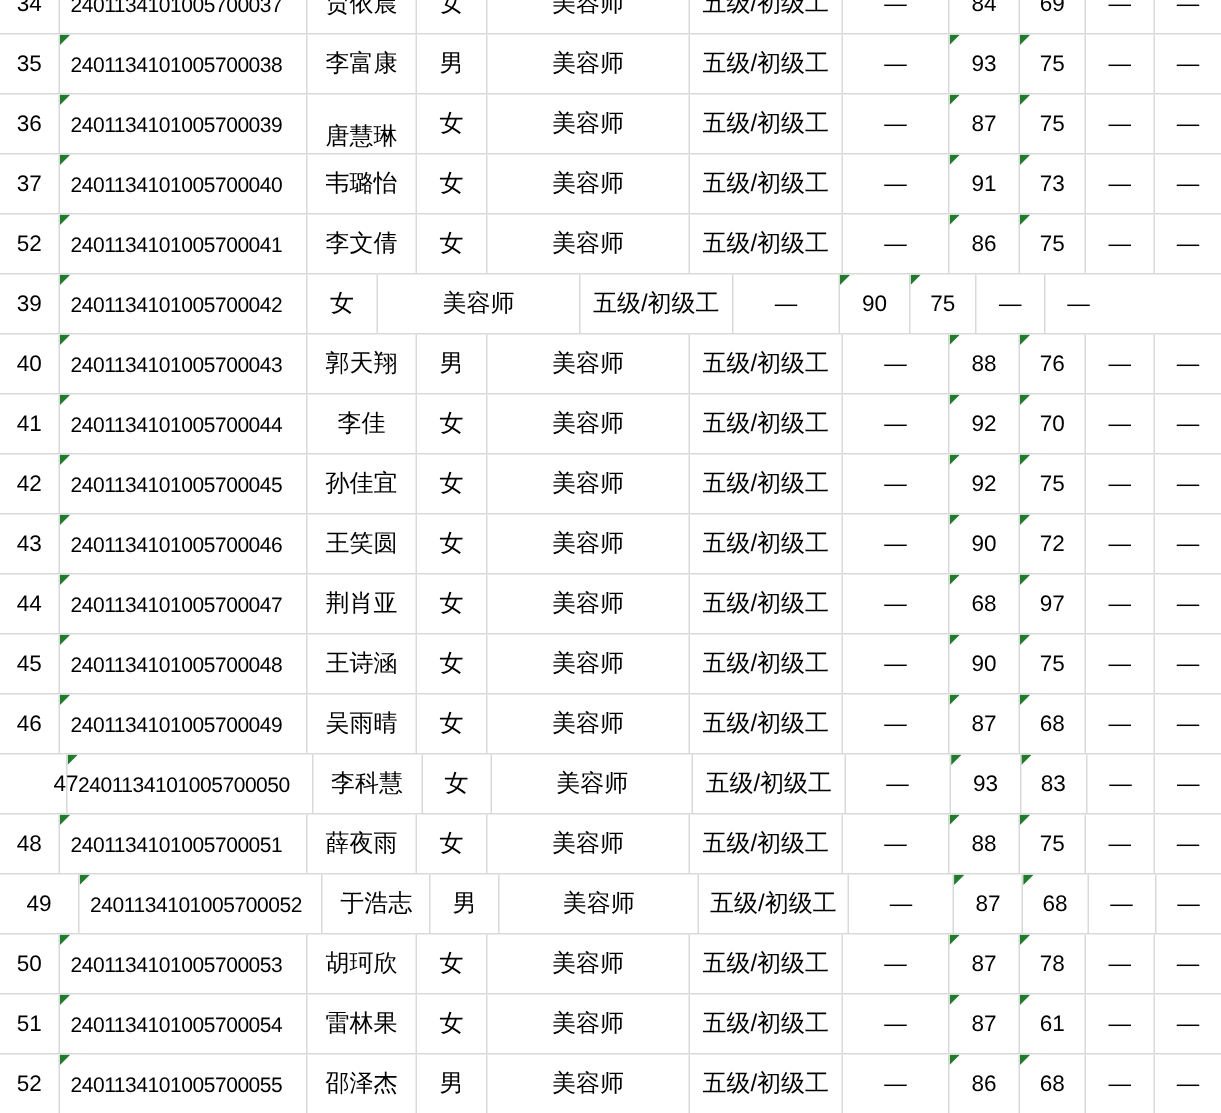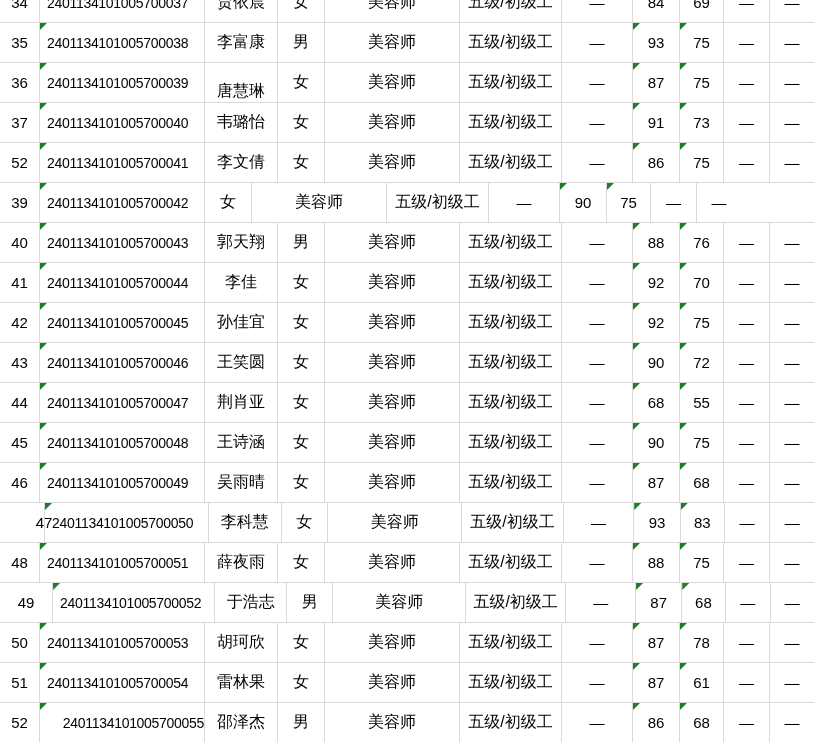--- a/index.html
+++ b/index.html
@@ -453,21 +453,21 @@
         </div>
         <div class="cell" style="width: 71px;">
           <span>—</span>
         </div>
         <div class="cell" style="width: 47px;">
           <span class="tri"></span>
           <span>68</span>
         </div>
         <div class="cell" style="width: 44px;">
           <span class="tri"></span>
-          <span>55</span>
+          <span>97</span>
         </div>
         <div class="cell" style="width: 46px;">
           <span>—</span>
         </div>
         <div class="cell last" style="width: 44px;">
           <span>—</span>
         </div>
       </div>
       <div class="row">
         <div class="cell" style="width: 40px;">
@@ -732,21 +732,21 @@
           <span>—</span>
         </div>
         <div class="cell last" style="width: 44px;">
           <span>—</span>
         </div>
       </div>
       <div class="row">
         <div class="cell" style="width: 40px;">
           <span>52</span>
         </div>
-        <div class="cell left idtxt" style="width: 165px; justify-content: flex-end;">
+        <div class="cell left idtxt" style="width: 165px;">
           <span class="tri"></span>
           <span>2401134101005700055</span>
         </div>
         <div class="cell zh" style="width: 73px;">
           <span>邵泽杰</span>
         </div>
         <div class="cell zh" style="width: 47px;">
           <span>男</span>
         </div>
         <div class="cell zh" style="width: 135px;">

